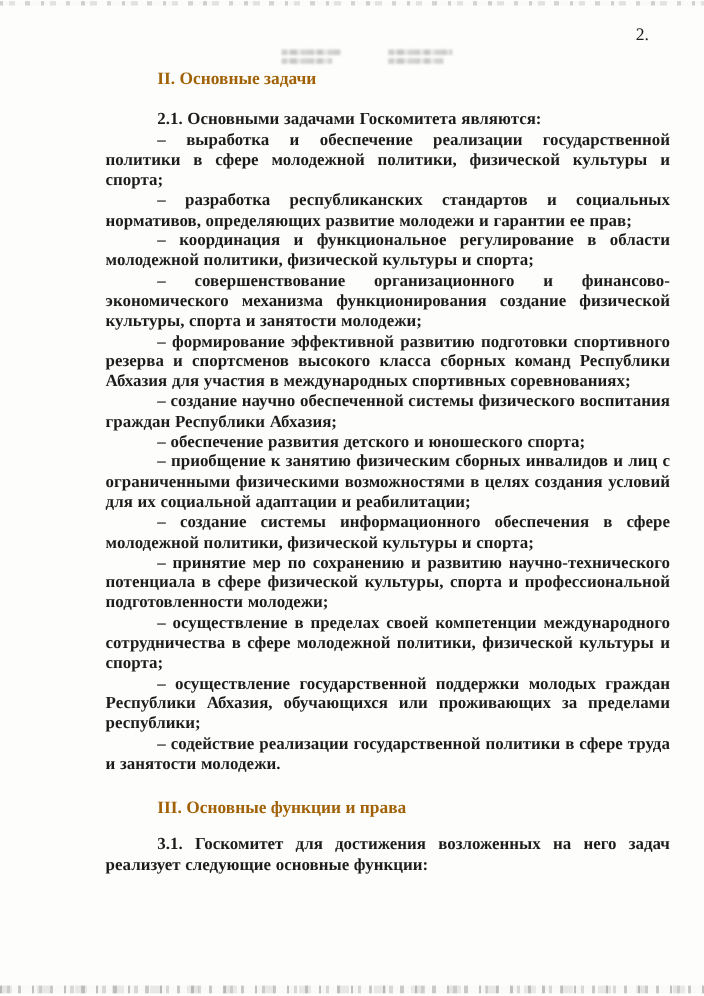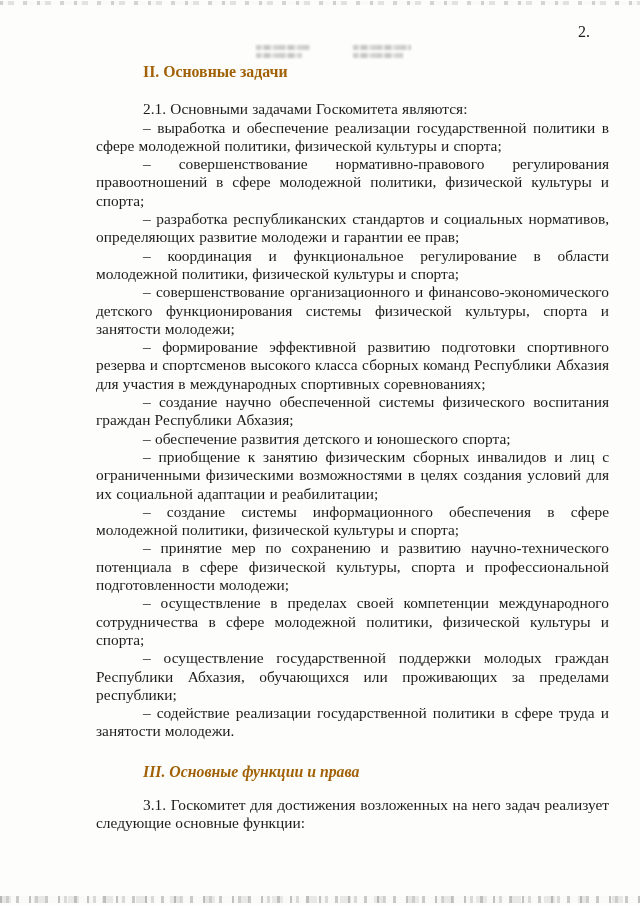--- a/index.html
+++ b/index.html
@@ -90,29 +90,29 @@
     margin: 0 0 19px 0;
     padding-left: 47px;
     font-size: 15.8px;
     line-height: 18.3px;
     font-weight: bold;
     color: #a16207;
   }
   .heading-iii {
     margin-top: 22px;
     margin-bottom: 15px;
-    font-style: italic;
   }
   .para {
     margin: 0;
     font-size: 15.4px;
     line-height: 18.3px;
     text-align: justify;
     text-indent: 47px;
     word-spacing: 0.4px;
+    font-weight: bold;
   }
 </style>
 </head>
 <body>
 
 <div class="page">
 
   <div class="noise-band noise-top"></div>
 
   <div class="page-number">2.</div>
@@ -125,24 +125,23 @@
     <div class="row"></div>
     <div class="row"></div>
   </div>
 
   <div class="content">
 
     <h2 class="section-heading">II. Основные задачи</h2>
 
     <p class="para">2.1. Основными задачами Госкомитета являются:</p>
     <p class="para">– выработка и обеспечение реализации государственной политики в сфере молодежной политики, физической культуры и спорта;</p>
-    <p class="para">– совершенствование нормативно-правового регулирования правоотношений в сфере молодежной политики, физической культуры и спорта;</p>
     <p class="para">– разработка республиканских стандартов и социальных нормативов, определяющих развитие молодежи и гарантии ее прав;</p>
     <p class="para">– координация и функциональное регулирование в области молодежной политики, физической культуры и спорта;</p>
-    <p class="para">– совершенствование организационного и финансово-экономического детского функционирования системы физической культуры, спорта и занятости молодежи;</p>
+    <p class="para">– совершенствование организационного и финансово-экономического механизма функционирования создание физической культуры, спорта и занятости молодежи;</p>
     <p class="para">– формирование эффективной развитию подготовки спортивного резерва и спортсменов высокого класса сборных команд Республики Абхазия для участия в международных спортивных соревнованиях;</p>
     <p class="para">– создание научно обеспеченной системы физического воспитания граждан Республики Абхазия;</p>
     <p class="para">– обеспечение развития детского и юношеского спорта;</p>
     <p class="para">– приобщение к занятию физическим сборных инвалидов и лиц с ограниченными физическими возможностями в целях создания условий для их социальной адаптации и реабилитации;</p>
     <p class="para">– создание системы информационного обеспечения в сфере молодежной политики, физической культуры и спорта;</p>
     <p class="para">– принятие мер по сохранению и развитию научно-технического потенциала в сфере физической культуры, спорта и профессиональной подготовленности молодежи;</p>
     <p class="para">– осуществление в пределах своей компетенции международного сотрудничества в сфере молодежной политики, физической культуры и спорта;</p>
     <p class="para">– осуществление государственной поддержки молодых граждан Республики Абхазия, обучающихся или проживающих за пределами республики;</p>
     <p class="para">– содействие реализации государственной политики в сфере труда и занятости молодежи.</p>
 

